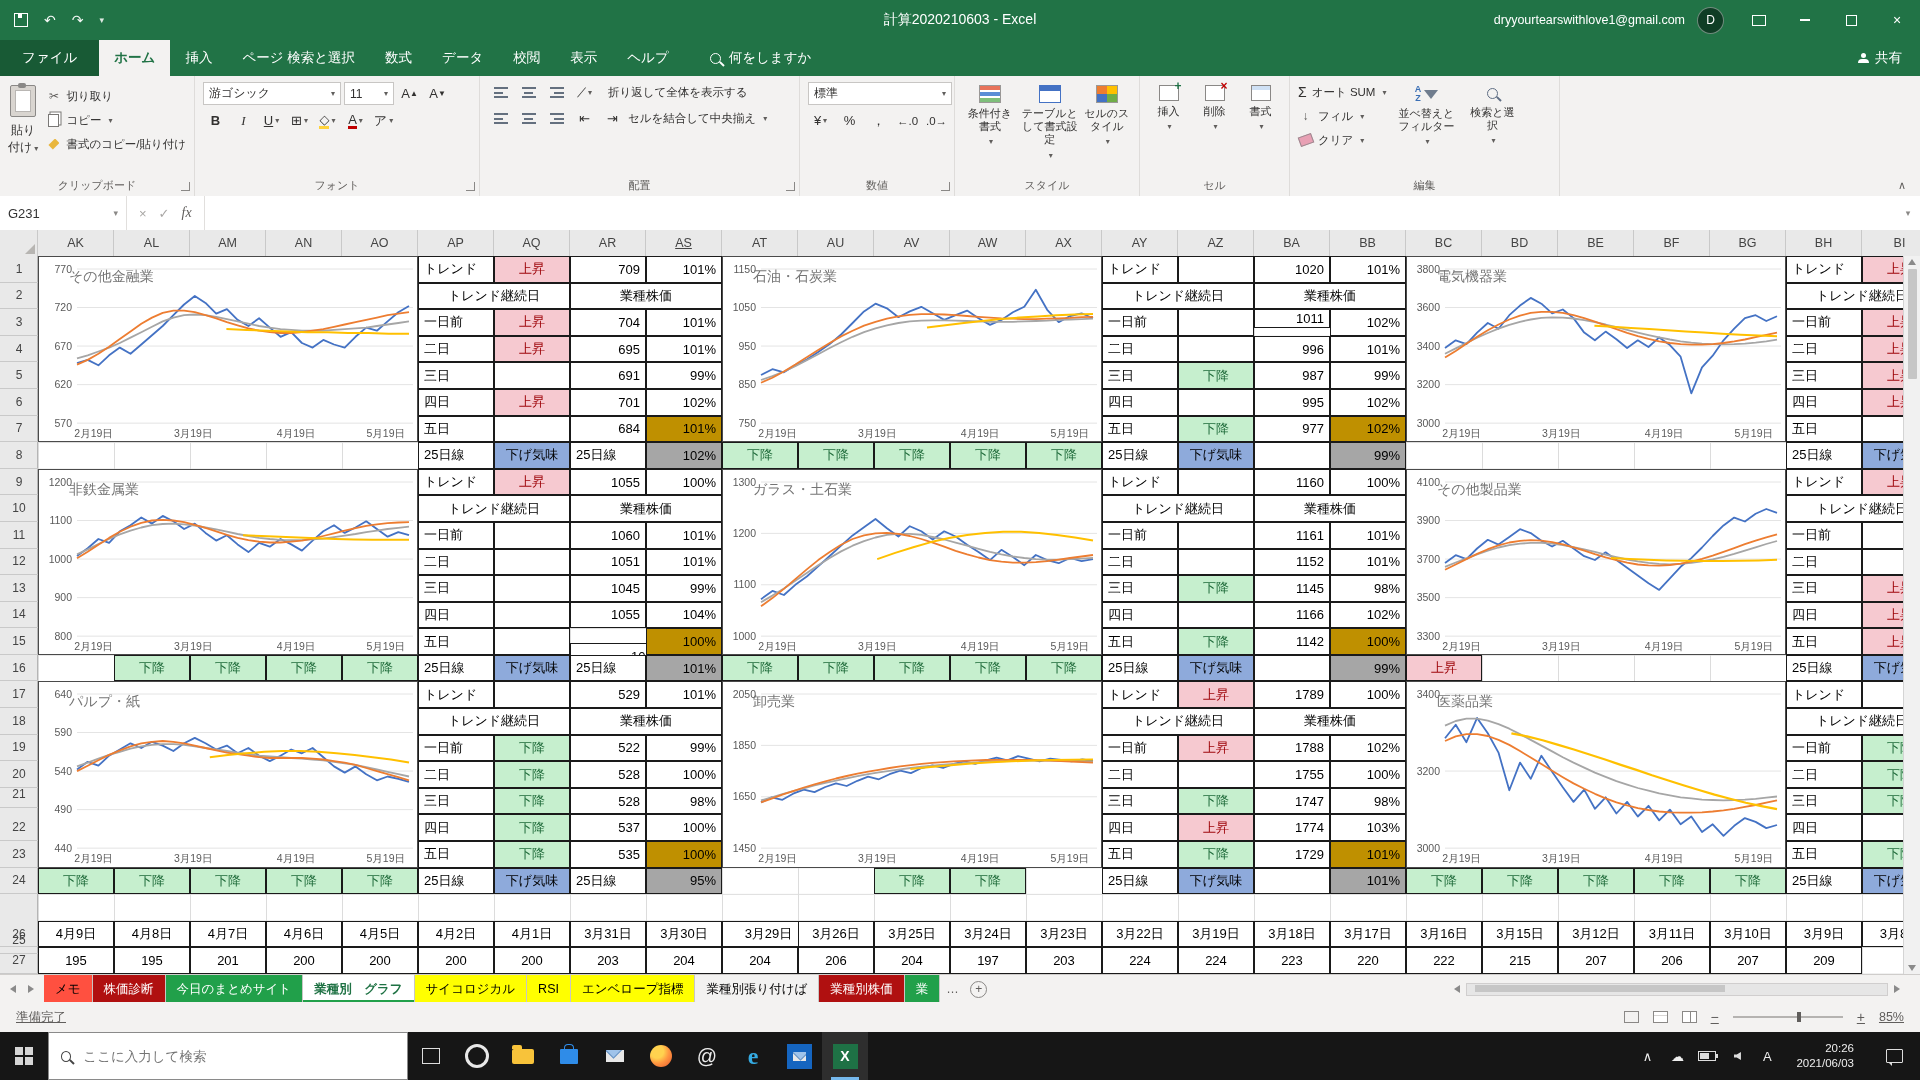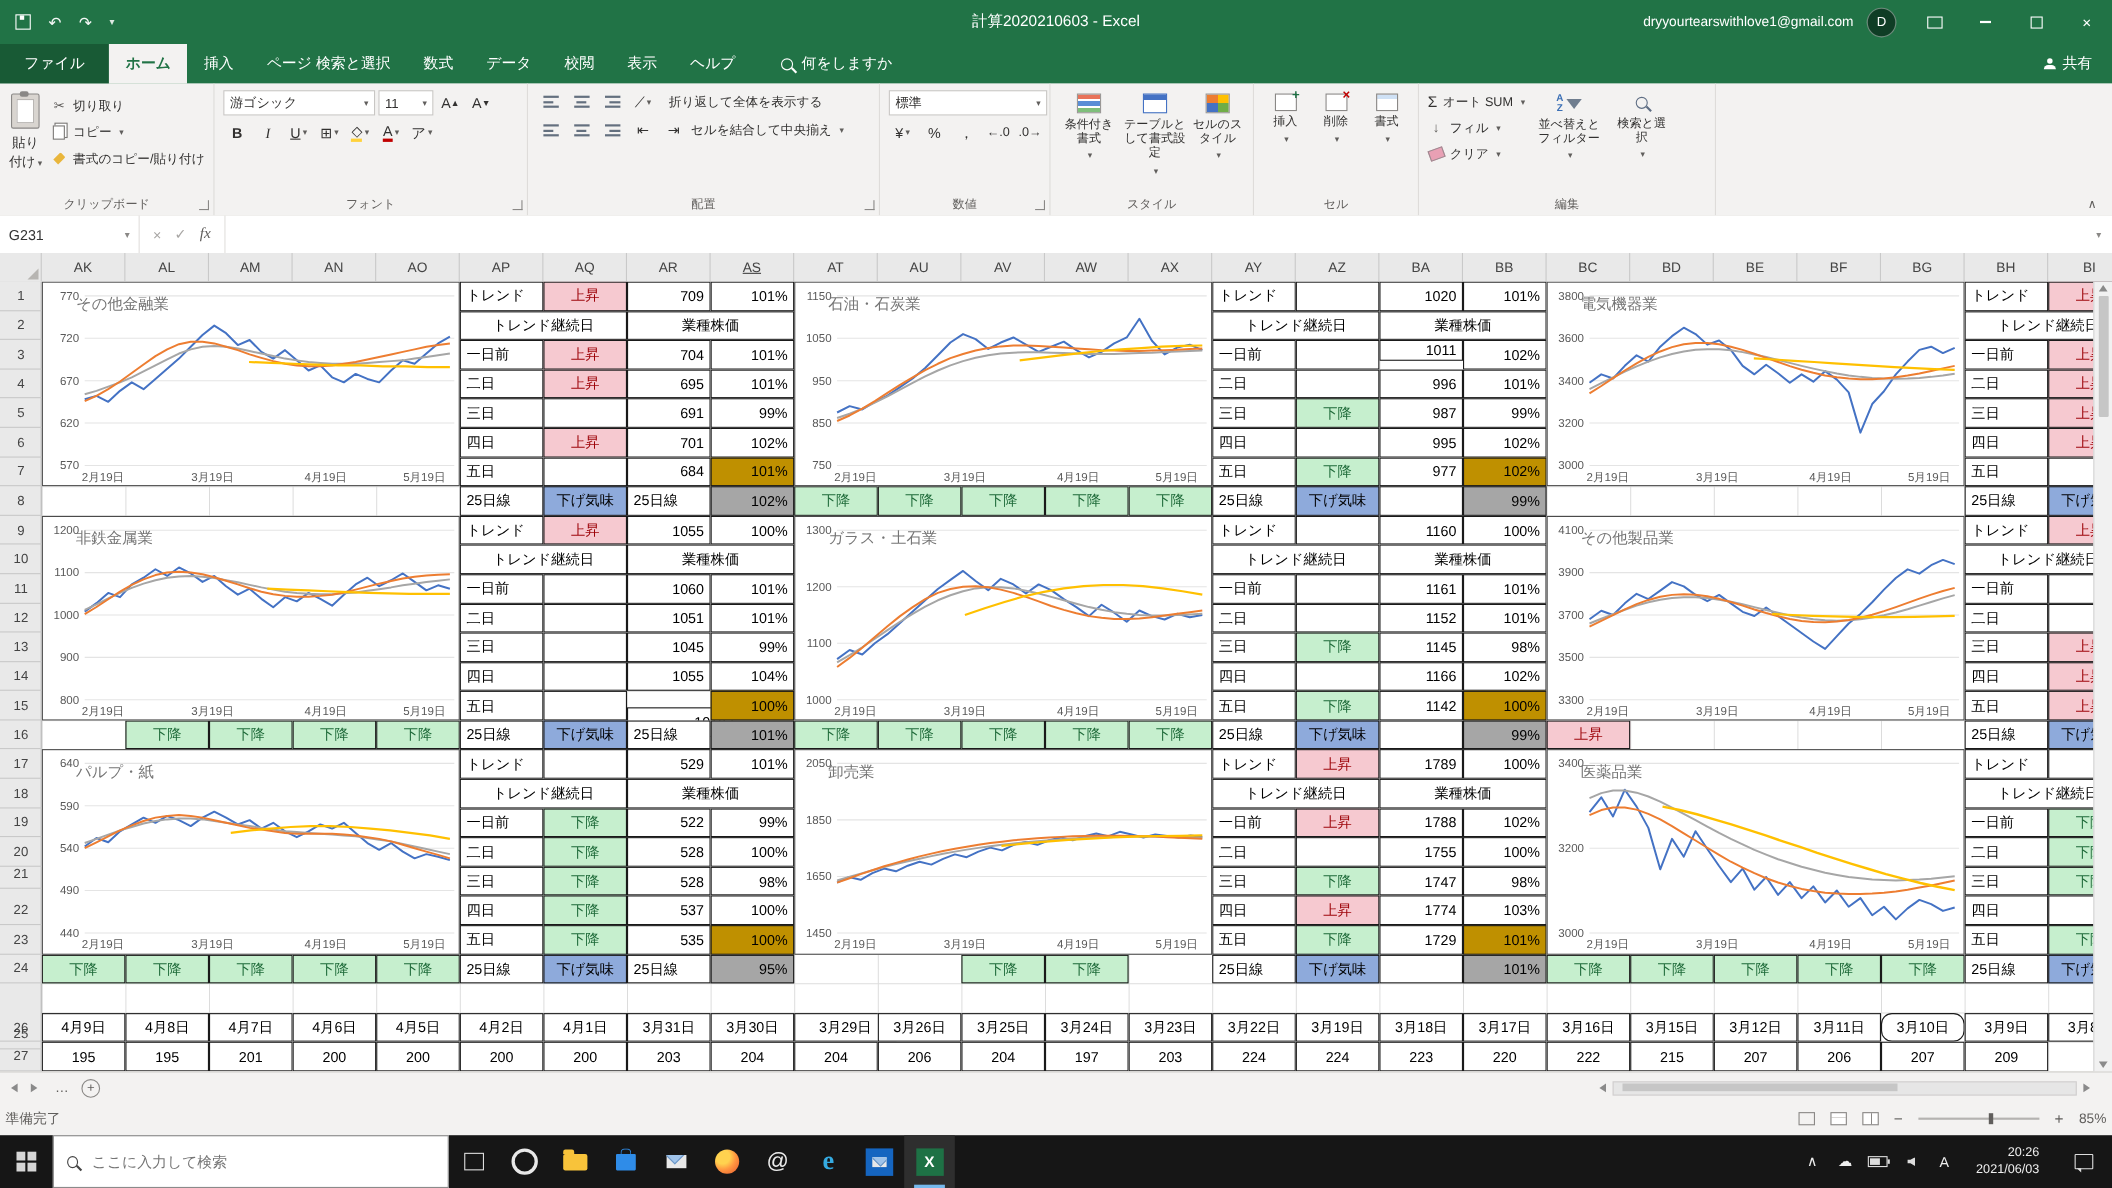--- a/index.html
+++ b/index.html
@@ -133,21 +133,21 @@
   .stab{display:flex;align-items:center;padding:0 11px;border-right:1px solid #c8c6c4;white-space:nowrap;}
   .stab.active{font-weight:bold;box-shadow:inset 0 -3px 0 #21a04a;}
   .overflow-dots{display:flex;align-items:center;padding:0 6px;color:#605e5c;}
   .newsheet{display:flex;align-items:center;justify-content:center;width:28px;}
   .plus-circle{width:15px;height:15px;border-radius:50%;border:1px solid #8a8886;color:#605e5c;display:flex;align-items:center;justify-content:center;font-size:12px;line-height:1;}
   #hscroll{margin-left:auto;display:flex;align-items:center;gap:6px;padding:0 20px 0 6px;}
   .htrack{width:420px;height:11px;background:#e6e6e6;border:1px solid #d0cece;position:relative;}
   .hthumb{position:absolute;left:8px;top:1px;height:7px;width:250px;background:#c6c6c6;}
 
   
-  #statusbar{position:absolute;top:1002px;left:0;right:0;height:30px;background:#f3f2f1;display:flex;align-items:center;padding:0 5px;box-sizing:border-box;font-size:12.5px;color:#605e5c;}
+  #statusbar{position:absolute;top:1002px;left:0;right:0;height:30px;background:#f3f2f1;display:flex;align-items:center;padding:0 16px;box-sizing:border-box;font-size:12.5px;color:#605e5c;text-decoration:underline;}
   .sb-right{margin-left:auto;display:flex;align-items:center;gap:14px;}
   .viewic{width:15px;height:12px;border:1px solid #8a8886;display:inline-block;box-sizing:border-box;}
   .viewic.pl{background:linear-gradient(#fff 0 3px,#d8d6d4 3px 4px,#fff 4px);}
   .viewic.pb{background:linear-gradient(90deg,#fff 0 7px,#8a8886 7px 8px,#fff 8px);}
   .zoomtrack{width:110px;height:2px;background:#b5b3b1;position:relative;}
   .zoomthumb{position:absolute;left:58%;top:-4px;width:4px;height:10px;background:#605e5c;}
   .zoomsign{font-size:14px;}
 
   
   #taskbar{position:absolute;top:1032px;left:0;right:0;height:48px;background:#161616;display:flex;align-items:stretch;color:#eee;}
@@ -796,21 +796,21 @@
         <div class="cell date" style="left: 950px; top: 664.815px; width: 76px; height: 26.5926px;">3月24日</div>
         <div class="cell date" style="left: 1026px; top: 664.815px; width: 76px; height: 26.5926px;">3月23日</div>
         <div class="cell date" style="left: 1102px; top: 664.815px; width: 76px; height: 26.5926px;">3月22日</div>
         <div class="cell date" style="left: 1178px; top: 664.815px; width: 76px; height: 26.5926px;">3月19日</div>
         <div class="cell date" style="left: 1254px; top: 664.815px; width: 76px; height: 26.5926px;">3月18日</div>
         <div class="cell date" style="left: 1330px; top: 664.815px; width: 76px; height: 26.5926px;">3月17日</div>
         <div class="cell date" style="left: 1406px; top: 664.815px; width: 76px; height: 26.5926px;">3月16日</div>
         <div class="cell date" style="left: 1482px; top: 664.815px; width: 76px; height: 26.5926px;">3月15日</div>
         <div class="cell date" style="left: 1558px; top: 664.815px; width: 76px; height: 26.5926px;">3月12日</div>
         <div class="cell date" style="left: 1634px; top: 664.815px; width: 76px; height: 26.5926px;">3月11日</div>
-        <div class="cell date" style="left: 1710px; top: 664.815px; width: 76px; height: 26.5926px; border-radius: 10px;">3月10日</div>
+        <div class="cell date" style="left: 1710px; top: 664.815px; width: 76px; height: 26.5926px;">3月10日</div>
         <div class="cell date" style="left: 1786px; top: 664.815px; width: 76px; height: 26.5926px;">3月9日</div>
         <div class="cell date" style="left: 1862px; top: 664.815px; width: 76px; height: 26.5926px;">3月8日</div>
         <div class="cell num" style="left: 38px; top: 691.407px; width: 76px; height: 26.5926px;">195</div>
         <div class="cell num" style="left: 114px; top: 691.407px; width: 76px; height: 26.5926px;">195</div>
         <div class="cell num" style="left: 190px; top: 691.407px; width: 76px; height: 26.5926px;">201</div>
         <div class="cell num" style="left: 266px; top: 691.407px; width: 76px; height: 26.5926px;">200</div>
         <div class="cell num" style="left: 342px; top: 691.407px; width: 76px; height: 26.5926px;">200</div>
         <div class="cell num" style="left: 418px; top: 691.407px; width: 76px; height: 26.5926px;">200</div>
         <div class="cell num" style="left: 494px; top: 691.407px; width: 76px; height: 26.5926px;">200</div>
         <div class="cell num" style="left: 570px; top: 691.407px; width: 76px; height: 26.5926px;">203</div>
@@ -1064,20 +1064,32 @@
       <span class="vthumb"></span>
       <span style="margin-top:auto;" class="tri-down"></span>
     </div>
   </div>
 
   <div id="tabstrip">
     <div class="tabnav">
       <span class="tri-left"></span>
       <span class="tri-right"></span>
     </div>
+    <div id="sheettabs">
+        <div class="stab" style="background: rgb(255, 80, 64); color: rgb(0, 0, 0);">メモ</div>
+        <div class="stab" style="background: rgb(176, 16, 16); color: rgb(255, 255, 255);">株価診断</div>
+        <div class="stab" style="background: rgb(33, 160, 74); color: rgb(255, 255, 255);">今日のまとめサイト</div>
+        <div class="stab active" style="background: rgb(255, 255, 255); color: rgb(31, 114, 68);">業種別　グラフ</div>
+        <div class="stab" style="background: rgb(255, 255, 0); color: rgb(0, 0, 0);">サイコロジカル</div>
+        <div class="stab" style="background: rgb(255, 255, 0); color: rgb(0, 0, 0);">RSI</div>
+        <div class="stab" style="background: rgb(255, 255, 0); color: rgb(0, 0, 0);">エンベロープ指標</div>
+        <div class="stab" style="background: rgb(243, 242, 241); color: rgb(0, 0, 0);">業種別張り付けば</div>
+        <div class="stab" style="background: rgb(176, 16, 16); color: rgb(255, 255, 255);">業種別株価</div>
+        <div class="stab" style="background: rgb(33, 160, 74); color: rgb(255, 255, 255);">業</div>
+      </div>
     <div class="overflow-dots">…</div>
     <div class="newsheet">
         <span class="plus-circle">+</span>
       </div>
     <div id="hscroll">
       <span class="tri-left"></span>
       <span class="htrack">
           <span class="hthumb"></span>
         </span>
       <span class="tri-right"></span>

